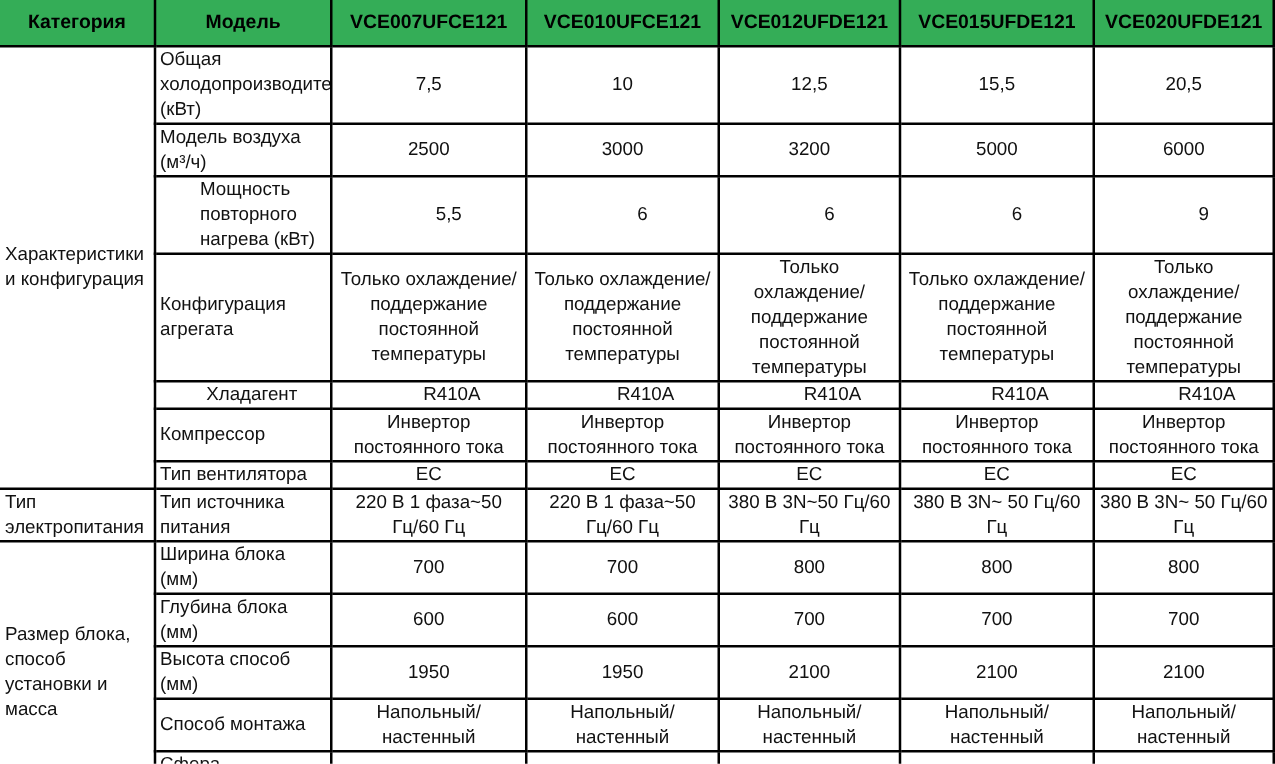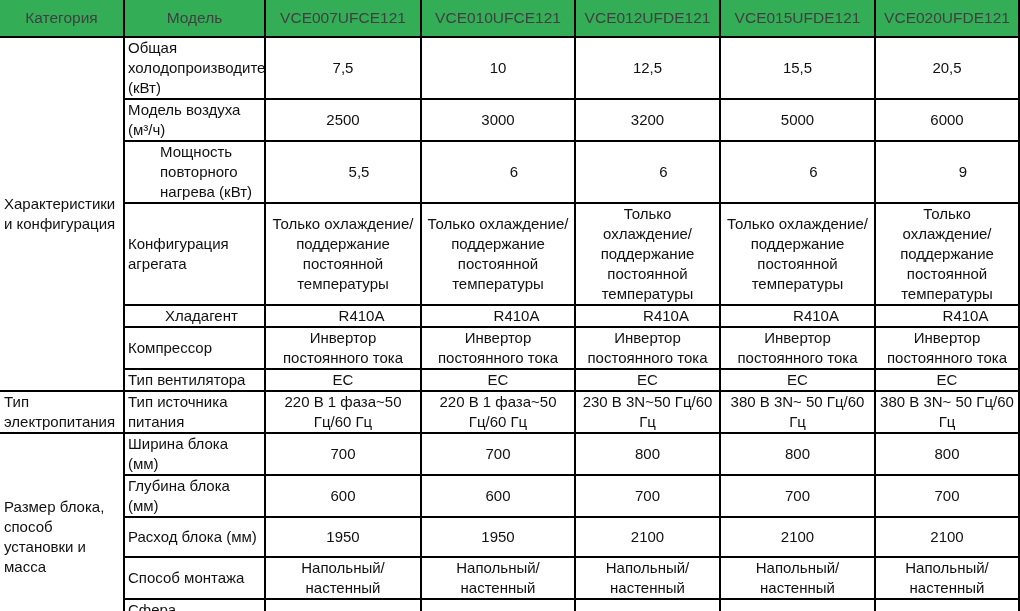--- a/index.html
+++ b/index.html
@@ -15,22 +15,22 @@
     }
     table.spec col.c0 { width: 124px; }
     table.spec col.c1 { width: 141px; }
     table.spec col.c2 { width: 156px; }
     table.spec col.c3 { width: 154px; }
     table.spec col.c4 { width: 145px; }
     table.spec col.c5 { width: 155px; }
     table.spec col.c6 { width: 144px; }
     th {
       background: #34ad57;
-      color: #404040;
-      font-weight: normal;
+      color: #000000;
+      font-weight: bold;
       font-size: 15.5px;
       height: 36px;
       padding: 0 2px;
       text-align: center;
       border-left: 2px solid #000;
       border-right: 2px solid #000;
       border-bottom: 2px solid #000;
       white-space: nowrap;
     }
     th:first-child { border-left: none; }
@@ -139,21 +139,21 @@
       <td class="val">EC</td>
       <td class="val">EC</td>
       <td class="val">EC</td>
       <td class="val">EC</td>
     </tr>
     <tr class="r-power">
       <td class="cat">Тип электропитания</td>
       <td class="param">Тип источника питания</td>
       <td class="val">220 В 1 фаза~50 Гц/60 Гц</td>
       <td class="val">220 В 1 фаза~50 Гц/60 Гц</td>
-      <td class="val">230 В 3N~50 Гц/60 Гц</td>
+      <td class="val">380 В 3N~50 Гц/60 Гц</td>
       <td class="val">380 В 3N~ 50 Гц/60 Гц</td>
       <td class="val">380 В 3N~ 50 Гц/60 Гц</td>
     </tr>
     <tr class="r-w">
       <td class="cat" rowspan="5">Размер блока, способ установки и масса</td>
       <td class="param">Ширина блока (мм)</td>
       <td class="val">700</td>
       <td class="val">700</td>
       <td class="val">800</td>
       <td class="val">800</td>
@@ -161,21 +161,21 @@
     </tr>
     <tr class="r-d">
       <td class="param">Глубина блока (мм)</td>
       <td class="val">600</td>
       <td class="val">600</td>
       <td class="val">700</td>
       <td class="val">700</td>
       <td class="val">700</td>
     </tr>
     <tr class="r-h">
-      <td class="param">Расход блока (мм)</td>
+      <td class="param">Высота способ (мм)</td>
       <td class="val">1950</td>
       <td class="val">1950</td>
       <td class="val">2100</td>
       <td class="val">2100</td>
       <td class="val">2100</td>
     </tr>
     <tr class="r-mount">
       <td class="param">Способ монтажа</td>
       <td class="val">Напольный/настенный</td>
       <td class="val">Напольный/настенный</td>

